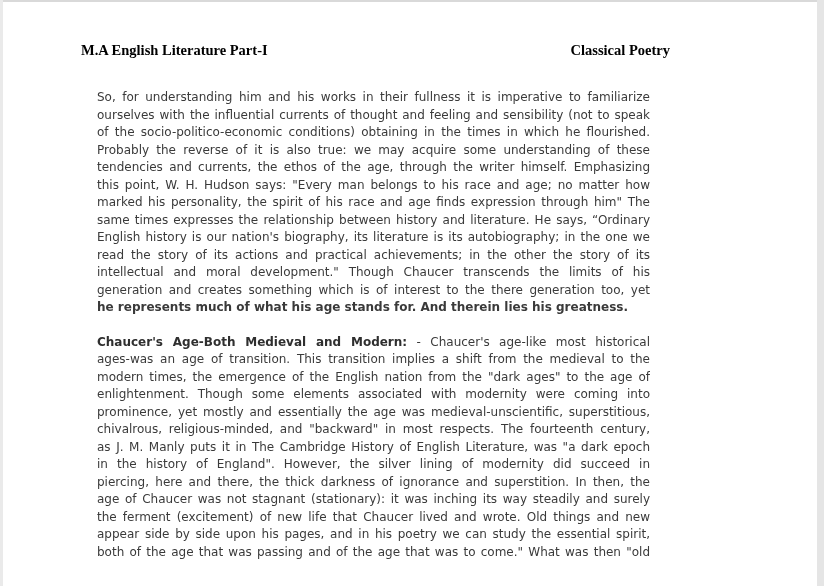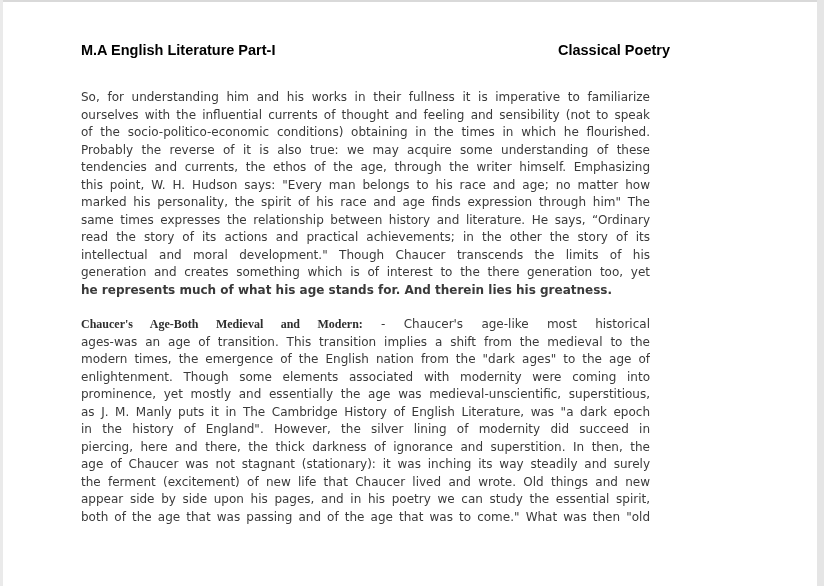--- a/index.html
+++ b/index.html
@@ -34,21 +34,21 @@
     width: 7px; height: 586px;
     background: #e5e5e5;
   }
   .page-header {
     position: absolute;
     top: 42px;
     left: 81px;
     width: 589px;
     display: flex;
     justify-content: space-between;
-    font-family: Liberation Sans, sans-serif;
+    font-family: Liberation Serif, serif;
     font-weight: bold;
     font-size: 14.5px;
     line-height: 16px;
     color: #000000;
     align-items: center;
   }
   .doc-body {
     position: absolute;
     top: 89px;
     left: 81px;
@@ -58,26 +58,27 @@
     color: #3a3a3a;
   }
   .para + .para { margin-top: 17px; }
   .line {
     height: 17.5px;
     line-height: 17.5px;
     overflow: hidden;
     text-align: justify;
     text-align-last: justify;
     white-space: normal;
+    margin-left: 16px;
   }
   .line.flush {
     text-align-last: left;
     font-weight: bold;
   }
-  .line b { font-weight: bold; color: #2f2f2f; font-family: Liberation Serif, serif; }
+  .line b { font-weight: bold; color: #2f2f2f; }
 </style>
 </head>
 <body>
 
 <div class="viewer">
   <div class="edge-top"></div>
   <div class="edge-left"></div>
   <div class="edge-right"></div>
 
   <div class="page-header">
@@ -88,31 +89,33 @@
   <div class="doc-body" id="doc-body">
       <div class="para">
         <div class="line">So, for understanding him and his works in their fullness it is imperative to familiarize</div>
         <div class="line">ourselves with the influential currents of thought and feeling and sensibility (not to speak</div>
         <div class="line">of the socio-politico-economic conditions) obtaining in the times in which he flourished.</div>
         <div class="line">Probably the reverse of it is also true: we may acquire some understanding of these</div>
         <div class="line">tendencies and currents, the ethos of the age, through the writer himself. Emphasizing</div>
         <div class="line">this point, W. H. Hudson says: "Every man belongs to his race and age; no matter how</div>
         <div class="line">marked his personality, the spirit of his race and age finds expression through him" The</div>
         <div class="line">same times expresses the relationship between history and literature. He says, “Ordinary</div>
+        <div class="line">English history is our nation's biography, its literature is its autobiography; in the one we</div>
         <div class="line">read the story of its actions and practical achievements; in the other the story of its</div>
         <div class="line">intellectual and moral development." Though Chaucer transcends the limits of his</div>
         <div class="line">generation and creates something which is of interest to the there generation too, yet</div>
         <div class="line flush">he represents much of what his age stands for. And therein lies his greatness.</div>
       </div>
       <div class="para">
         <div class="line"><b>Chaucer's Age-Both Medieval and Modern:</b><span> - Chaucer's age-like most historical</span></div>
         <div class="line">ages-was an age of transition. This transition implies a shift from the medieval to the</div>
         <div class="line">modern times, the emergence of the English nation from the "dark ages" to the age of</div>
         <div class="line">enlightenment. Though some elements associated with modernity were coming into</div>
         <div class="line">prominence, yet mostly and essentially the age was medieval-unscientific, superstitious,</div>
+        <div class="line">chivalrous, religious-minded, and "backward" in most respects. The fourteenth century,</div>
         <div class="line">as J. M. Manly puts it in The Cambridge History of English Literature, was "a dark epoch</div>
         <div class="line">in the history of England". However, the silver lining of modernity did succeed in</div>
         <div class="line">piercing, here and there, the thick darkness of ignorance and superstition. In then, the</div>
         <div class="line">age of Chaucer was not stagnant (stationary): it was inching its way steadily and surely</div>
         <div class="line">the ferment (excitement) of new life that Chaucer lived and wrote. Old things and new</div>
         <div class="line">appear side by side upon his pages, and in his poetry we can study the essential spirit,</div>
         <div class="line">both of the age that was passing and of the age that was to come." What was then "old</div>
       </div>
     </div>
 </div>

